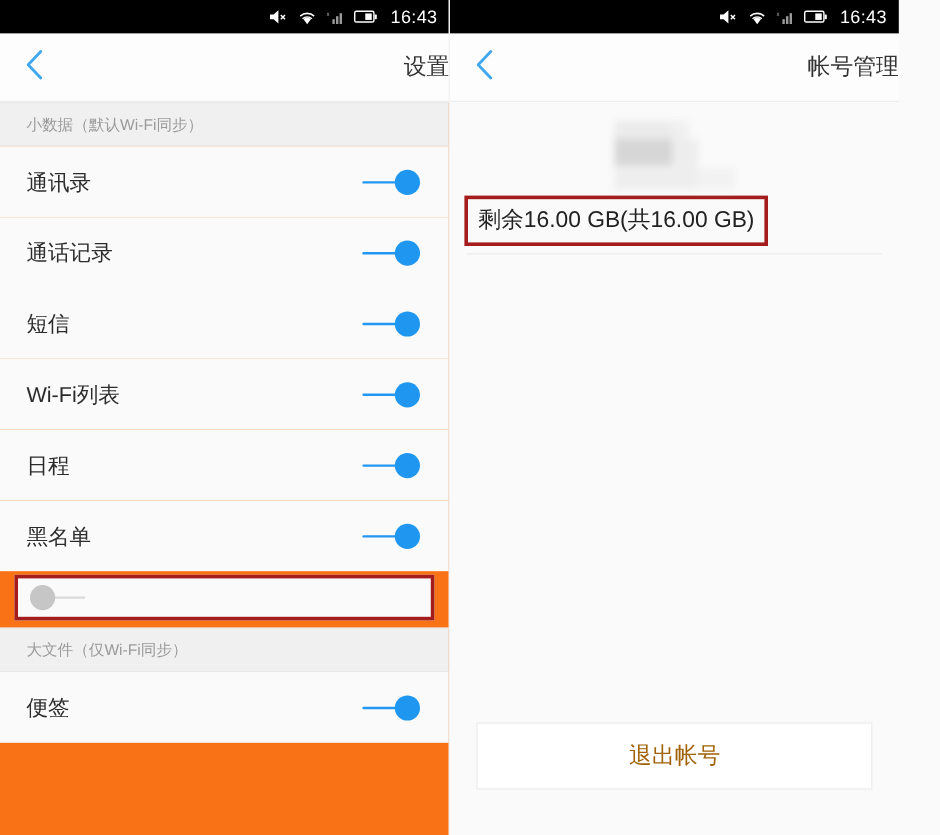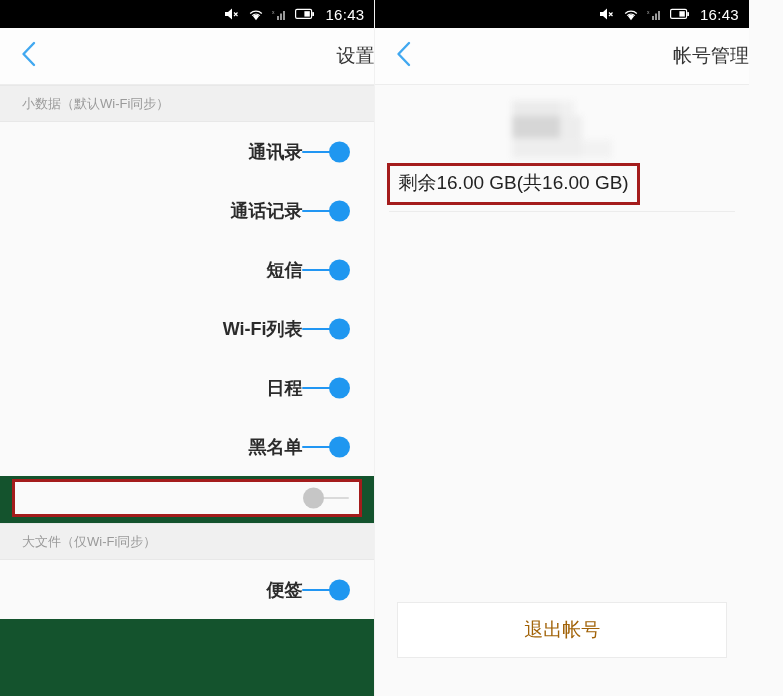--- a/index.html
+++ b/index.html
@@ -32,31 +32,30 @@
   .back-btn {
     width:56px; height:57px; display:flex; align-items:center;
     justify-content:center; cursor:pointer;
   }
   .nav-title {
     position:absolute; left:0; right:0; text-align:right;
     font-size:19px; color:#333; pointer-events:none;
   }
 
   
-  .list { flex:1; overflow:hidden; background:#14532d; }
+  .list { flex:1; overflow:hidden; background:#f97316; }
   .section-header {
     background:#f0f0f0; color:#9a9a9a; font-size:13px;
     padding:9px 22px 8px 22px; border-top:1px solid #e8e8e8;
     border-bottom:1px solid #e8e8e8;
   }
   .row {
     height:59px; display:flex; align-items:center;
-    padding:0 24px 0 22px; justify-content:flex-end;
+    padding:0 24px 0 22px; justify-content:space-between;
     background:#fafafa;
-    font-weight:bold;
   }
   .row-label { font-size:18px; color:#2b2b2b; }
 
   
   .toggle { position:relative; width:48px; height:22px; flex:0 0 48px; cursor:pointer; }
   .toggle .track {
     position:absolute; top:50%; transform:translateY(-50%);
     height:2px; width:30px; border-radius:2px;
   }
   .toggle .knob {

